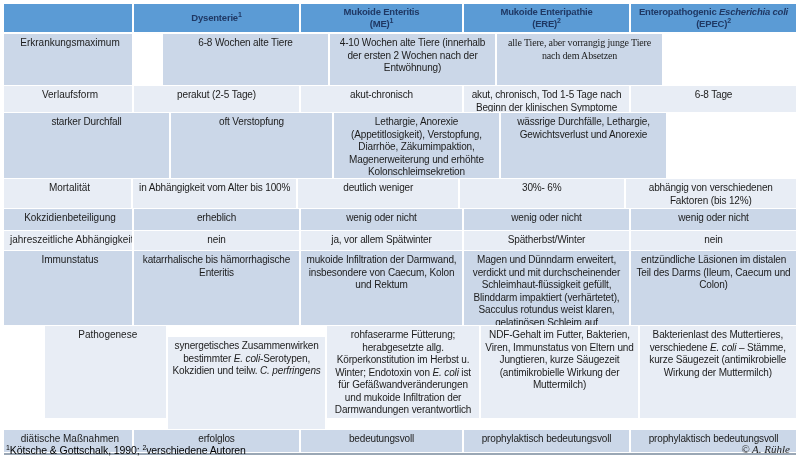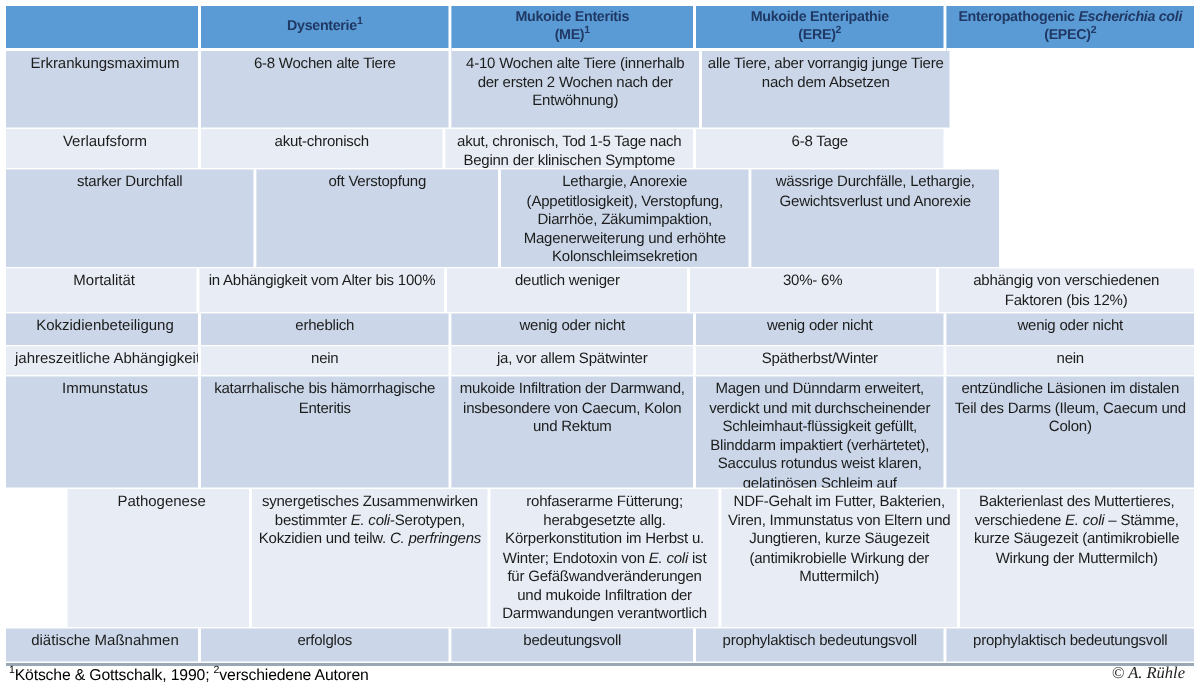--- a/index.html
+++ b/index.html
@@ -62,26 +62,27 @@
         </div>
         <div class="cell" style="width: 165px; height: 30px; background: rgb(91, 155, 213); color: rgb(31, 56, 100);">
           <div>
             <span class="hline"><span>Enteropathogenic </span><em>Escherichia coli</em></span>
             <span class="hline"><span>(EPEC)</span><sup>2</sup></span>
           </div>
         </div>
       </div>
       <div class="tr">
         <div class="cell label-cell" style="width: 130px; height: 52px; background: rgb(203, 215, 232); color: rgb(28, 28, 28);">Erkrankungsmaximum</div>
-        <div class="cell body-cell" style="width: 167px; height: 52px; background: rgb(203, 215, 232); color: rgb(28, 28, 28);">6-8 Wochen alte Tiere</div>
+        <div class="cell body-cell" style="width: 167px; height: 52px; background: rgb(203, 215, 232); color: rgb(28, 28, 28); margin-left: 29px;">6-8 Wochen alte Tiere</div>
         <div class="cell body-cell" style="width: 167px; height: 52px; background: rgb(203, 215, 232); color: rgb(28, 28, 28);">4-10 Wochen alte Tiere (innerhalb der ersten 2 Wochen nach der Entwöhnung)</div>
-        <div class="cell body-cell" style="width: 165px; height: 52px; background: rgb(203, 215, 232); color: rgb(28, 28, 28);">alle Tiere, aber vorrangig junge Tiere nach dem Absetzen</div>
+        <div class="cell body-cell" style="width: 165px; height: 52px; background: rgb(203, 215, 232); color: rgb(28, 28, 28); font-family: Liberation Serif, serif;">alle Tiere, aber vorrangig junge Tiere nach dem Absetzen</div>
       </div>
       <div class="tr">
         <div class="cell label-cell" style="width: 130px; height: 27px; background: rgb(232, 237, 245); color: rgb(28, 28, 28);">Verlaufsform</div>
+        <div class="cell body-cell" style="width: 167px; height: 27px; background: rgb(232, 237, 245); color: rgb(28, 28, 28);">perakut (2-5 Tage)</div>
         <div class="cell body-cell" style="width: 163px; height: 27px; background: rgb(232, 237, 245); color: rgb(28, 28, 28);">akut-chronisch</div>
         <div class="cell body-cell" style="width: 167px; height: 27px; background: rgb(232, 237, 245); color: rgb(28, 28, 28);">akut, chronisch, Tod 1-5 Tage nach Beginn der klinischen Symptome</div>
         <div class="cell body-cell" style="width: 165px; height: 27px; background: rgb(232, 237, 245); color: rgb(28, 28, 28);">6-8 Tage</div>
       </div>
       <div class="tr">
         <div class="cell body-cell" style="width: 167px; height: 66px; background: rgb(203, 215, 232); color: rgb(28, 28, 28);">starker Durchfall</div>
         <div class="cell body-cell" style="width: 163px; height: 66px; background: rgb(203, 215, 232); color: rgb(28, 28, 28);">oft Verstopfung</div>
         <div class="cell body-cell" style="width: 167px; height: 66px; background: rgb(203, 215, 232); color: rgb(28, 28, 28);">Lethargie, Anorexie (Appetitlosigkeit), Verstopfung, Diarrhöe, Zäkumimpaktion, Magenerweiterung und erhöhte Kolonschleimsekretion</div>
         <div class="cell body-cell" style="width: 165px; height: 66px; background: rgb(203, 215, 232); color: rgb(28, 28, 28);">wässrige Durchfälle, Lethargie, Gewichtsverlust und Anorexie</div>
       </div>
@@ -108,21 +109,21 @@
       </div>
       <div class="tr">
         <div class="cell label-cell" style="width: 130px; height: 75px; background: rgb(203, 215, 232); color: rgb(28, 28, 28);">Immunstatus</div>
         <div class="cell body-cell" style="width: 167px; height: 75px; background: rgb(203, 215, 232); color: rgb(28, 28, 28);">katarrhalische bis hämorrhagische Enteritis</div>
         <div class="cell body-cell" style="width: 163px; height: 75px; background: rgb(203, 215, 232); color: rgb(28, 28, 28);">mukoide Infiltration der Darmwand, insbesondere von Caecum, Kolon und Rektum</div>
         <div class="cell body-cell" style="width: 167px; height: 75px; background: rgb(203, 215, 232); color: rgb(28, 28, 28);">Magen und Dünndarm erweitert, verdickt und mit durchscheinender Schleimhaut-flüssigkeit gefüllt, Blinddarm impaktiert (verhärtetet), Sacculus rotundus weist klaren, gelatinösen Schleim auf</div>
         <div class="cell body-cell" style="width: 165px; height: 75px; background: rgb(203, 215, 232); color: rgb(28, 28, 28);">entzündliche Läsionen im distalen Teil des Darms (Ileum, Caecum und Colon)</div>
       </div>
       <div class="tr">
         <div class="cell label-cell" style="width: 130px; height: 93px; background: rgb(232, 237, 245); color: rgb(28, 28, 28); margin-left: 41px;">Pathogenese</div>
-        <div class="cell body-cell" style="width: 167px; height: 93px; background: rgb(232, 237, 245); color: rgb(28, 28, 28);"><span>synergetisches Zusammenwirken bestimmter </span><em>E. coli</em><span>-Serotypen, Kokzidien und teilw. </span><em>C. perfringens</em></div>
+        <div class="cell body-cell" style="width: 167px; height: 93px; background: rgb(232, 237, 245); color: rgb(28, 28, 28); margin-top: 11px;"><span>synergetisches Zusammenwirken bestimmter </span><em>E. coli</em><span>-Serotypen, Kokzidien und teilw. </span><em>C. perfringens</em></div>
         <div class="cell body-cell" style="width: 163px; height: 93px; background: rgb(232, 237, 245); color: rgb(28, 28, 28);"><span>rohfaserarme Fütterung; herabgesetzte allg. Körperkonstitution im Herbst u. Winter; Endotoxin von </span><em>E. coli</em><span> ist für Gefäßwandveränderungen und mukoide Infiltration der Darmwandungen verantwortlich</span></div>
         <div class="cell body-cell" style="width: 167px; height: 93px; background: rgb(232, 237, 245); color: rgb(28, 28, 28);">NDF-Gehalt im Futter, Bakterien, Viren, Immunstatus von Eltern und Jungtieren, kurze Säugezeit (antimikrobielle Wirkung der Muttermilch)</div>
         <div class="cell body-cell" style="width: 165px; height: 93px; background: rgb(232, 237, 245); color: rgb(28, 28, 28);"><span>Bakterienlast des Muttertieres, verschiedene </span><em>E. coli</em><span> – Stämme, kurze Säugezeit (antimikrobielle Wirkung der Muttermilch)</span></div>
       </div>
       <div class="tr">
         <div class="cell label-cell" style="width: 130px; height: 23px; background: rgb(203, 215, 232); color: rgb(28, 28, 28);">diätische Maßnahmen</div>
         <div class="cell body-cell" style="width: 167px; height: 23px; background: rgb(203, 215, 232); color: rgb(28, 28, 28);">erfolglos</div>
         <div class="cell body-cell" style="width: 163px; height: 23px; background: rgb(203, 215, 232); color: rgb(28, 28, 28);">bedeutungsvoll</div>
         <div class="cell body-cell" style="width: 167px; height: 23px; background: rgb(203, 215, 232); color: rgb(28, 28, 28);">prophylaktisch bedeutungsvoll</div>
         <div class="cell body-cell" style="width: 165px; height: 23px; background: rgb(203, 215, 232); color: rgb(28, 28, 28);">prophylaktisch bedeutungsvoll</div>

